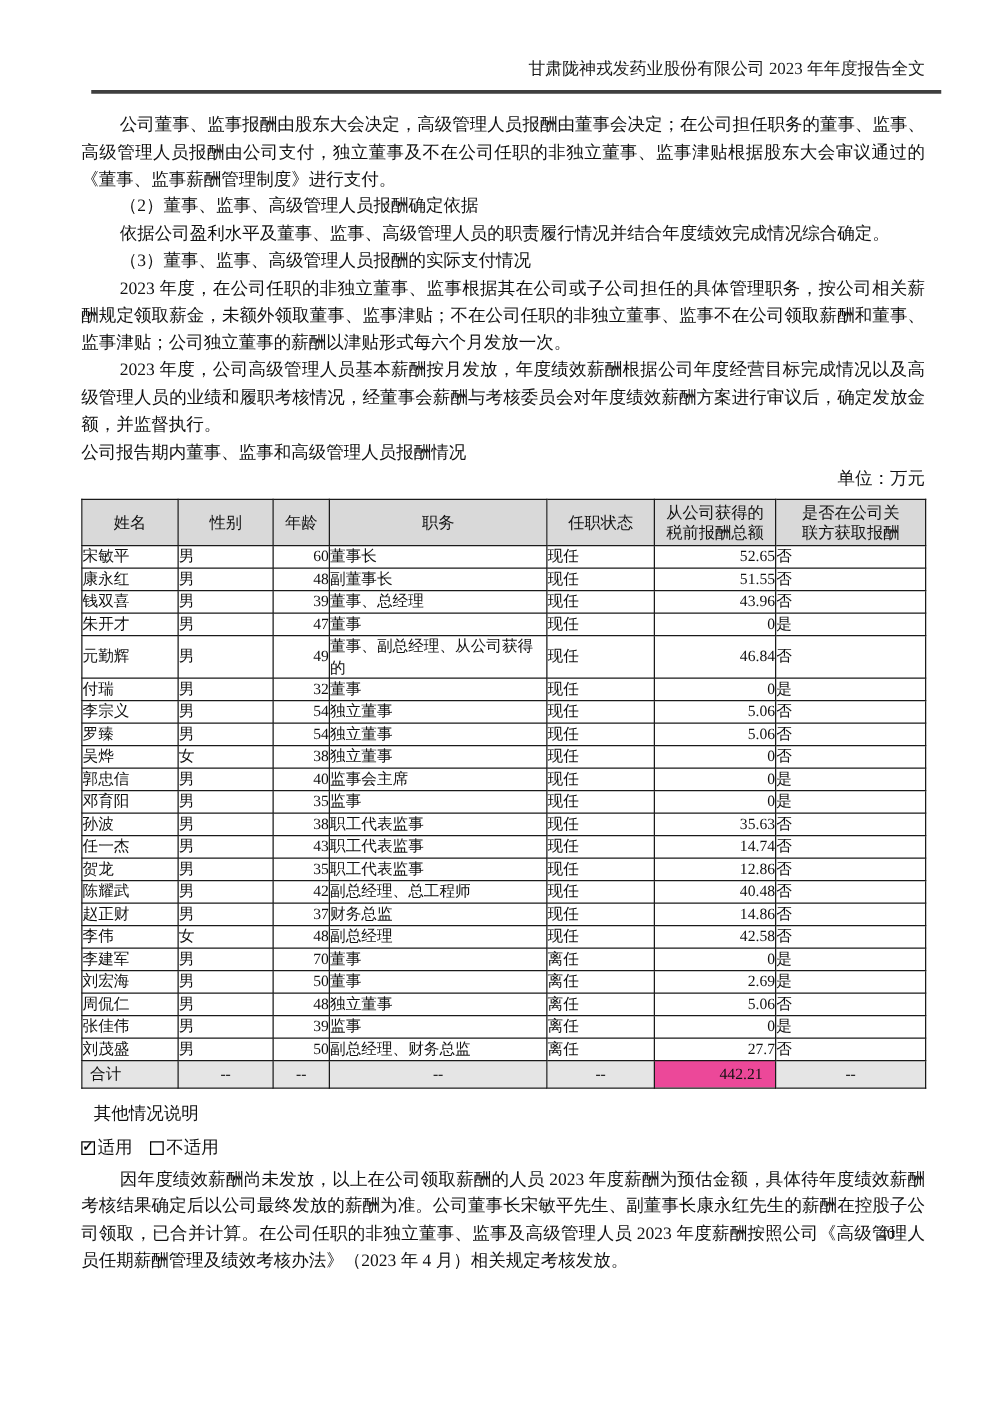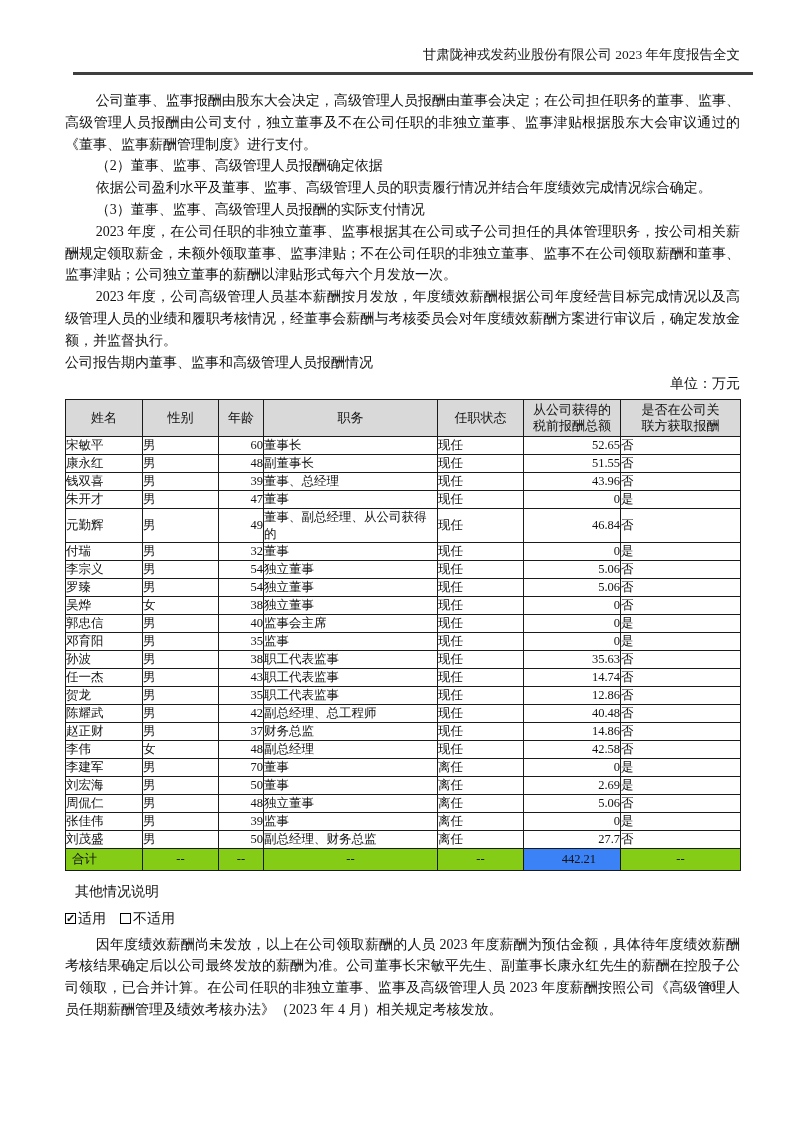--- a/index.html
+++ b/index.html
@@ -42,23 +42,23 @@
   table.comp{border:1.5px solid #000;}
   table.comp th{
     background:#d9d9d9;font-weight:normal;text-align:center;
     vertical-align:middle;height:36px;white-space:pre-line;
     font-size:13px;line-height:16px;
   }
   table.comp td{height:17px;vertical-align:middle;}
   td.c0,td.c1,td.c3,td.c4,td.c6{padding-left:6px;}
   td.c2{text-align:right;padding-right:13px;}
   td.c5{text-align:right;padding-right:10px;}
-  tr.total-row td{background:#84cc16;text-align:center;height:21px;}
+  tr.total-row td{background:#e5e5e5;text-align:center;height:21px;}
   tr.total-row td.c0{text-align:left;padding-left:6px;}
-  tr.total-row td.c5{background:#3b82f6;text-align:right;padding-right:24px;margin-top:12px;}
+  tr.total-row td.c5{background:#ec4899;text-align:right;padding-right:10px;margin-top:12px;}
 
   
   .notes-title{margin:10px 0 0 10px;text-indent:0;}
   .cb-line{margin:5px 0 0 0;text-indent:0;display:flex;align-items:center;gap:14px;}
   .cb-item{display:inline-flex;align-items:center;gap:2px;}
   .cb{
     display:inline-flex;width:11px;height:11px;border:1.4px solid #000;
     box-sizing:border-box;align-items:center;justify-content:center;
     font-size:11px;line-height:11px;background:#fff;
   }

